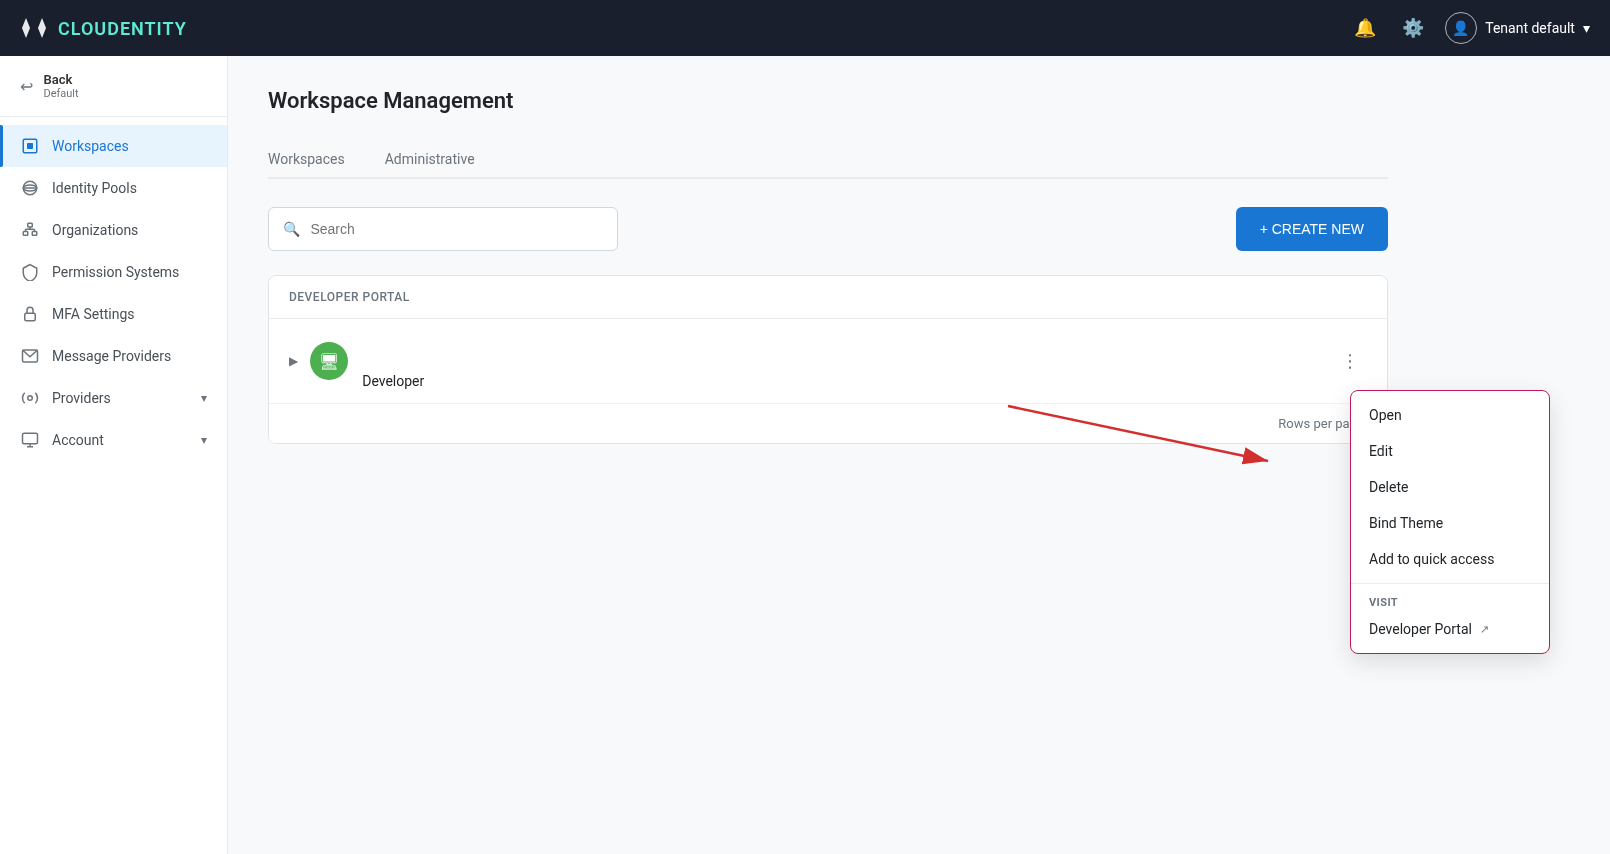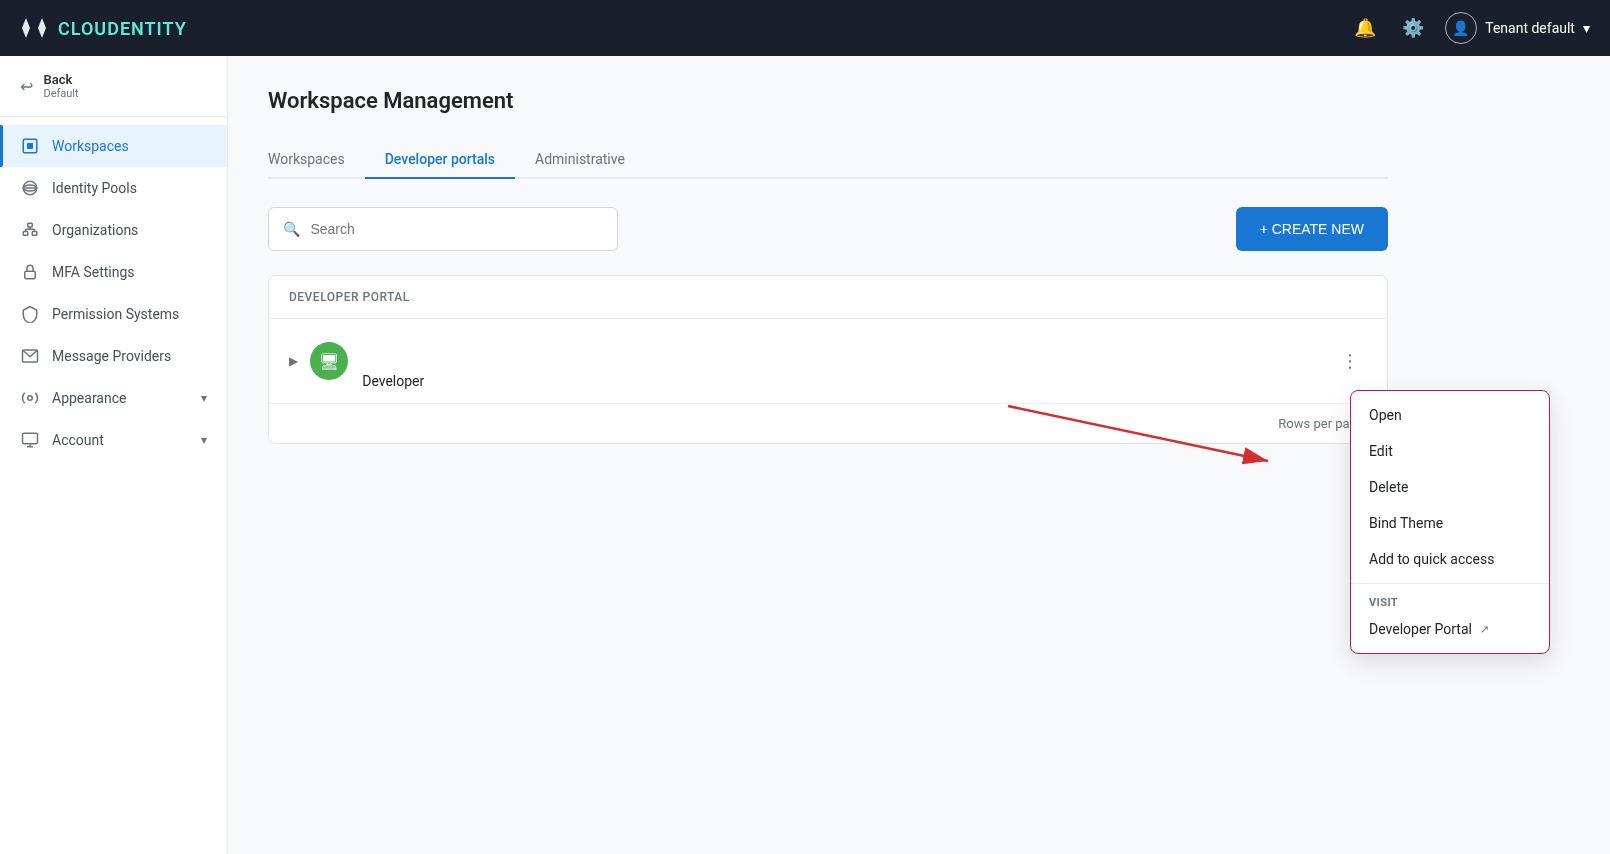--- a/index.html
+++ b/index.html
@@ -383,51 +383,51 @@
             <line x1="6" y1="11" x2="18" y2="11"></line>
             <line x1="6" y1="11" x2="6" y2="14"></line>
             <line x1="18" y1="11" x2="18" y2="14"></line>
           </svg>
         </span>
         <span class="sidebar-item-label">Organizations</span>
       </div>
       <div class="sidebar-item">
         <span class="sidebar-item-icon">
           <svg width="18" height="18" viewBox="0 0 24 24" fill="none" stroke="#6c757d" stroke-width="2">
+            <path d="M12 2L3 7v6c0 5.25 3.75 10.15 9 11.25C17.25 23.15 21 18.25 21 13V7L12 2z"></path>
+          </svg>
+        </span>
+        <span class="sidebar-item-label">Permission Systems</span>
+      </div>
+      <div class="sidebar-item">
+        <span class="sidebar-item-icon">
+          <svg width="18" height="18" viewBox="0 0 24 24" fill="none" stroke="#6c757d" stroke-width="2">
             <rect x="5" y="11" width="14" height="10" rx="2"></rect>
             <path d="M8 11V7a4 4 0 018 0v4"></path>
           </svg>
         </span>
         <span class="sidebar-item-label">MFA Settings</span>
       </div>
       <div class="sidebar-item">
         <span class="sidebar-item-icon">
           <svg width="18" height="18" viewBox="0 0 24 24" fill="none" stroke="#6c757d" stroke-width="2">
-            <path d="M12 2L3 7v6c0 5.25 3.75 10.15 9 11.25C17.25 23.15 21 18.25 21 13V7L12 2z"></path>
-          </svg>
-        </span>
-        <span class="sidebar-item-label">Permission Systems</span>
-      </div>
-      <div class="sidebar-item">
-        <span class="sidebar-item-icon">
-          <svg width="18" height="18" viewBox="0 0 24 24" fill="none" stroke="#6c757d" stroke-width="2">
             <rect x="2" y="4" width="20" height="16" rx="2"></rect>
             <polyline points="2,4 12,13 22,4"></polyline>
           </svg>
         </span>
         <span class="sidebar-item-label">Message Providers</span>
       </div>
       <div class="sidebar-item">
         <span class="sidebar-item-icon">
           <svg width="18" height="18" viewBox="0 0 24 24" fill="none" stroke="#6c757d" stroke-width="2">
             <circle cx="12" cy="12" r="3"></circle>
             <path d="M19.07 4.93a10 10 0 010 14.14M4.93 4.93a10 10 0 000 14.14"></path>
           </svg>
         </span>
-        <span class="sidebar-item-label">Appearance</span>
+        <span class="sidebar-item-label">Providers</span>
         <span class="sidebar-item-chevron">▾</span>
       </div>
       <div class="sidebar-item">
         <span class="sidebar-item-icon">
           <svg width="18" height="18" viewBox="0 0 24 24" fill="none" stroke="#6c757d" stroke-width="2">
             <rect x="2" y="3" width="20" height="14" rx="2"></rect>
             <line x1="8" y1="21" x2="16" y2="21"></line>
             <line x1="12" y1="17" x2="12" y2="21"></line>
           </svg>
         </span>
@@ -436,21 +436,20 @@
       </div>
     </nav>
   </aside>
 
   <main class="main">
     <div class="main-inner">
       <h1 class="page-title">Workspace Management</h1>
 
       <div class="tabs">
         <div class="tab">Workspaces</div>
-        <div class="tab active">Developer portals</div>
         <div class="tab">Administrative</div>
       </div>
 
       <div class="toolbar">
         <div class="search-box">
           <span class="search-icon">🔍</span>
           <input class="search-input" type="text" placeholder="Search" style="">
         </div>
         <button class="create-btn">+ CREATE NEW</button>
       </div>

